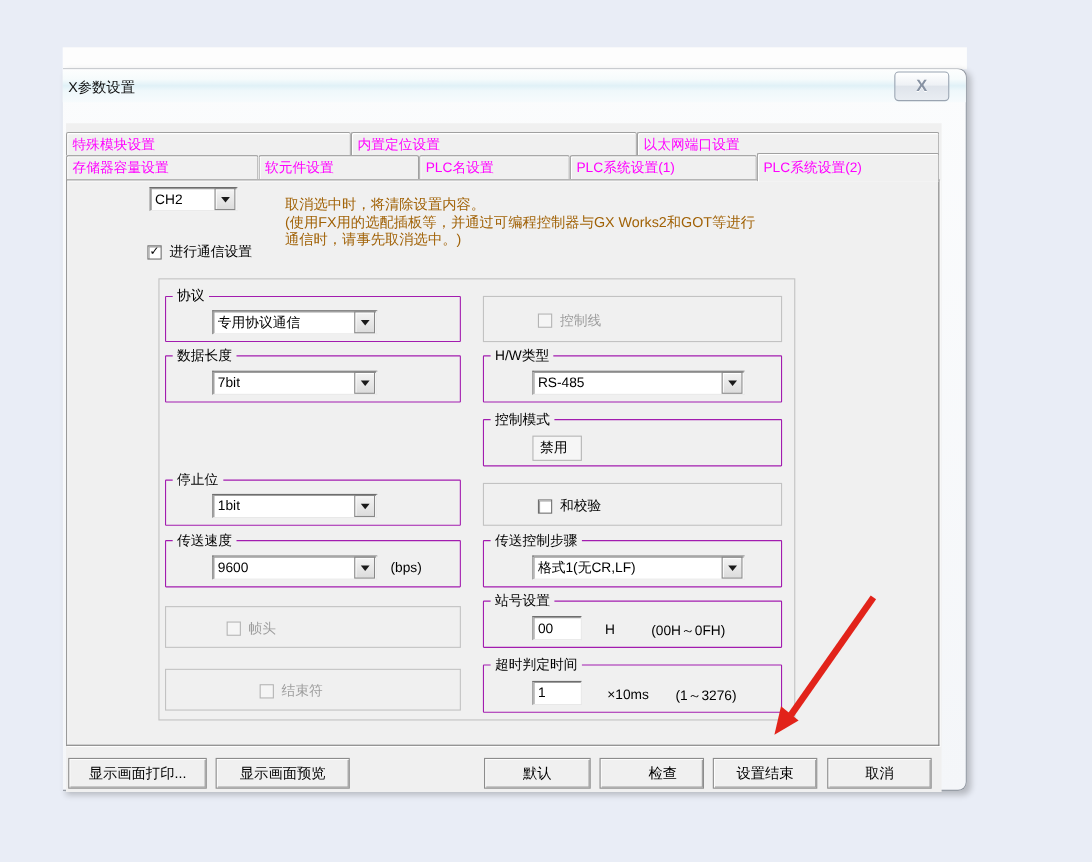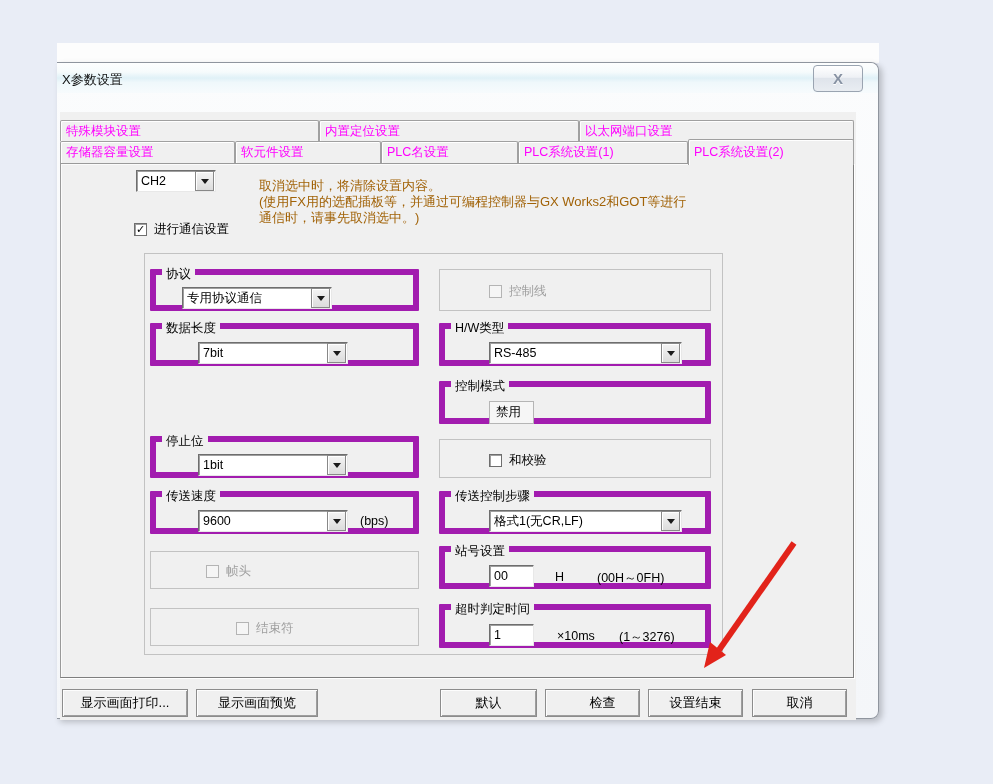--- a/index.html
+++ b/index.html
@@ -49,21 +49,21 @@
   .combo .drop{width:17px;height:18px;margin:1px;background:linear-gradient(180deg,#f4f4f4,#dcdcdc);
     border:1px solid #888;box-shadow:inset 1px 1px 0 #fff;display:flex;align-items:center;justify-content:center;}
   .tri{width:0;height:0;border-left:4px solid transparent;border-right:4px solid transparent;border-top:5px solid #1a1a1a;}
 
   
   .textin{position:absolute;height:22px;box-sizing:border-box;background:#fff;border:1px solid #6e6e6e;
     border-bottom-color:#e8e8e8;border-right-color:#e8e8e8;box-shadow:inset 1px 1px 0 #9f9f9f;
     font-size:12.5px;color:#000;padding:0 0 0 4px;line-height:20px;}
 
   
-  .grp{position:absolute;box-sizing:border-box;border:6px solid #a21caf;border-radius:1px;text-decoration:underline;}
+  .grp{position:absolute;box-sizing:border-box;border:1px solid #a21caf;border-radius:1px;text-decoration:underline;}
   .grp .lg{position:absolute;left:6px;top:-9px;background:#f0f0f0;padding:0 4px;font-size:12.5px;color:#000;white-space:nowrap;}
   .plainbox{position:absolute;box-sizing:border-box;border:1px solid #c2c2c2;}
 
   
   .cbx{position:absolute;display:flex;align-items:center;}
   .cbx .box{width:13px;height:13px;box-sizing:border-box;background:#fff;border:1px solid #6e6e6e;
     box-shadow:inset 1px 1px 0 #9f9f9f;display:flex;align-items:center;justify-content:center;
     font-size:11px;font-weight:bold;color:#000;line-height:11px;}
   .cbx .lbl{margin-left:7px;font-size:12.5px;color:#000;white-space:nowrap;}
   .cbx.disabled .box{background:#f5f5f5;border-color:#b4b4b4;box-shadow:none;}
@@ -135,21 +135,21 @@
         <div style="position:absolute;left:198px;top:14px;">
           <div class="note-line">取消选中时，将清除设置内容。</div>
           <div class="note-line">(使用FX用的选配插板等，并通过可编程控制器与GX Works2和GOT等进行</div>
           <div class="note-line">通信时，请事先取消选中。)</div>
         </div>
 
         <div class="plainbox" style="left:83px;top:89px;width:579px;height:402px;"></div>
 
         <div class="grp" style="left:89px;top:105px;width:269px;height:42px;">
           <span class="lg">协议</span>
-          <div class="combo" style="left:26px;top:12px;width:150px;">
+          <div class="combo" style="left:42px;top:12px;width:150px;">
             <span class="val">专用协议通信</span>
             <span class="drop">
                 <span class="tri"></span>
               </span>
           </div>
         </div>
 
         <div class="grp" style="left:89px;top:159px;width:269px;height:43px;">
           <span class="lg">数据长度</span>
           <div class="combo" style="left:42px;top:13px;width:150px;">

